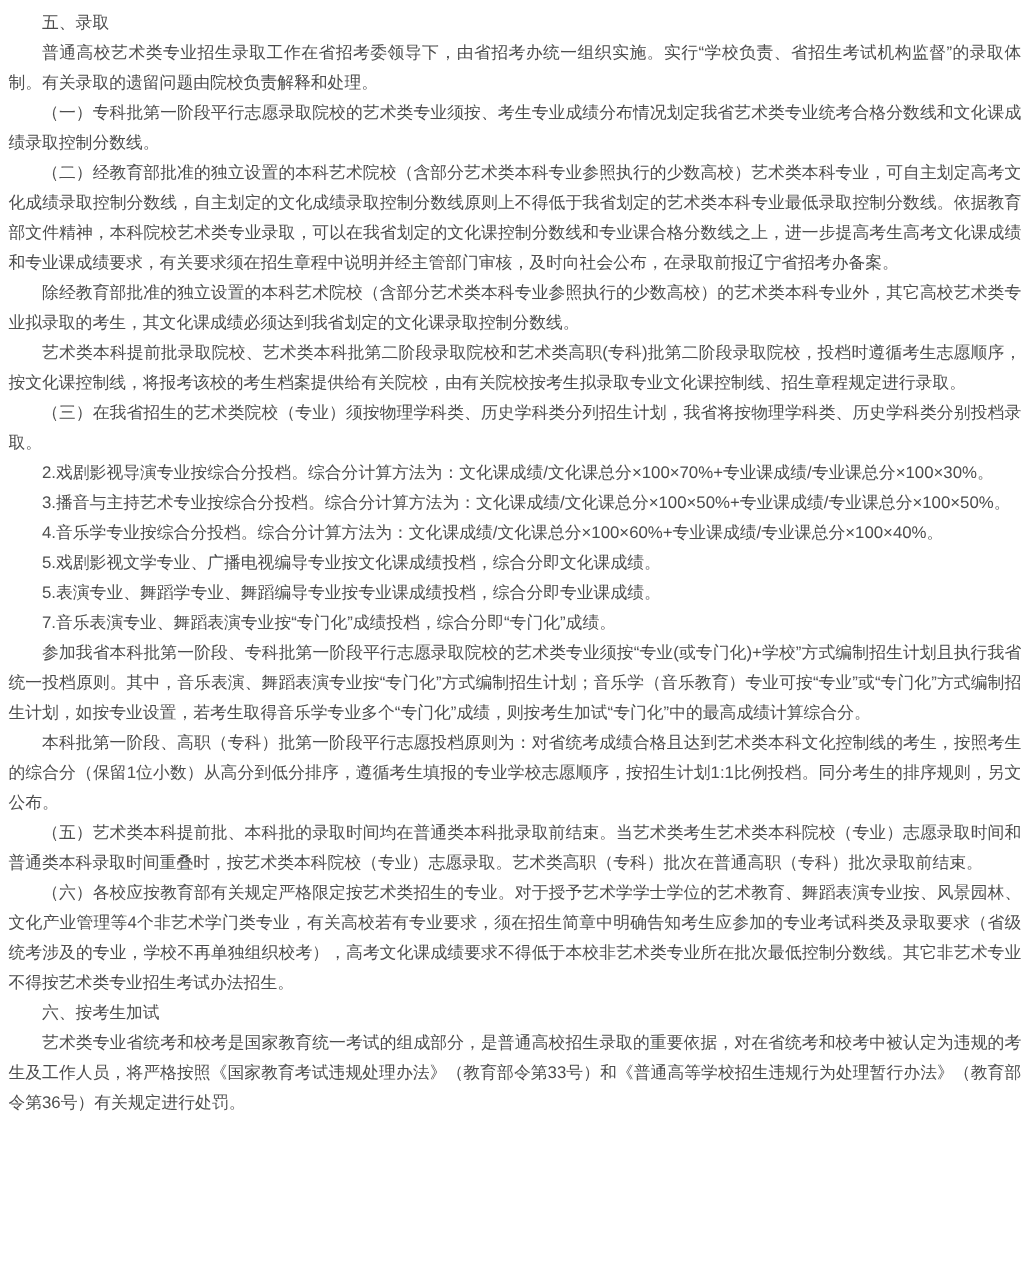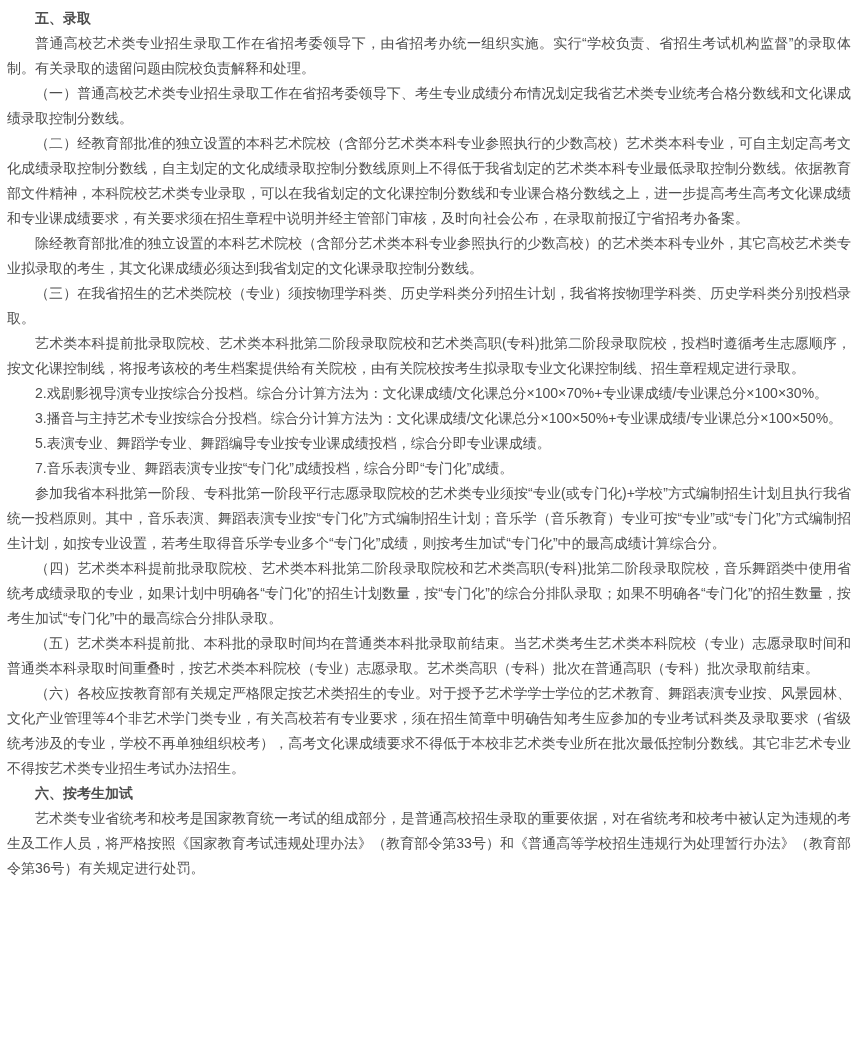--- a/index.html
+++ b/index.html
@@ -21,39 +21,41 @@
     color: #4d4d4d;
     text-align: justify;
   }
   .doc p {
     margin: 0;
     padding: 0;
     text-indent: 2em;
     word-break: break-all;
   }
   .doc p.heading {
-    font-weight: bold; 
+    font-weight: normal; 
   }
 </style>
 </head>
 <body style="background: rgb(255, 255, 255);">
 
 <div class="doc" style="color: rgb(77, 77, 77);">
   <div>
       <p class="heading">五、录取</p>
       <p class="para">普通高校艺术类专业招生录取工作在省招考委领导下，由省招考办统一组织实施。实行“学校负责、省招生考试机构监督”的录取体制。有关录取的遗留问题由院校负责解释和处理。</p>
-      <p class="para">（一）普通高校艺术类专业招生录取工作在省招考委领导下、考生专业成绩分布情况划定我省艺术类专业统考合格分数线和文化课成绩录取控制分数线。</p>
+      <p class="para">（一）专科批第一阶段平行志愿录取院校的艺术类专业须按、考生专业成绩分布情况划定我省艺术类专业统考合格分数线和文化课成绩录取控制分数线。</p>
       <p class="para">（二）经教育部批准的独立设置的本科艺术院校（含部分艺术类本科专业参照执行的少数高校）艺术类本科专业，可自主划定高考文化成绩录取控制分数线，自主划定的文化成绩录取控制分数线原则上不得低于我省划定的艺术类本科专业最低录取控制分数线。依据教育部文件精神，本科院校艺术类专业录取，可以在我省划定的文化课控制分数线和专业课合格分数线之上，进一步提高考生高考文化课成绩和专业课成绩要求，有关要求须在招生章程中说明并经主管部门审核，及时向社会公布，在录取前报辽宁省招考办备案。</p>
       <p class="para">除经教育部批准的独立设置的本科艺术院校（含部分艺术类本科专业参照执行的少数高校）的艺术类本科专业外，其它高校艺术类专业拟录取的考生，其文化课成绩必须达到我省划定的文化课录取控制分数线。</p>
+      <p class="para">艺术类本科提前批录取院校、艺术类本科批第二阶段录取院校和艺术类高职(专科)批第二阶段录取院校，投档时遵循考生志愿顺序，按文化课控制线，将报考该校的考生档案提供给有关院校，由有关院校按考生拟录取专业文化课控制线、招生章程规定进行录取。</p>
       <p class="para">（三）在我省招生的艺术类院校（专业）须按物理学科类、历史学科类分列招生计划，我省将按物理学科类、历史学科类分别投档录取。</p>
-      <p class="para">艺术类本科提前批录取院校、艺术类本科批第二阶段录取院校和艺术类高职(专科)批第二阶段录取院校，投档时遵循考生志愿顺序，按文化课控制线，将报考该校的考生档案提供给有关院校，由有关院校按考生拟录取专业文化课控制线、招生章程规定进行录取。</p>
       <p class="para">2.戏剧影视导演专业按综合分投档。综合分计算方法为：文化课成绩/文化课总分×100×70%+专业课成绩/专业课总分×100×30%。</p>
       <p class="para">3.播音与主持艺术专业按综合分投档。综合分计算方法为：文化课成绩/文化课总分×100×50%+专业课成绩/专业课总分×100×50%。</p>
+      <p class="para">4.音乐学专业按综合分投档。综合分计算方法为：文化课成绩/文化课总分×100×60%+专业课成绩/专业课总分×100×40%。</p>
+      <p class="para">5.戏剧影视文学专业、广播电视编导专业按文化课成绩投档，综合分即文化课成绩。</p>
       <p class="para">5.表演专业、舞蹈学专业、舞蹈编导专业按专业课成绩投档，综合分即专业课成绩。</p>
       <p class="para">7.音乐表演专业、舞蹈表演专业按“专门化”成绩投档，综合分即“专门化”成绩。</p>
       <p class="para">参加我省本科批第一阶段、专科批第一阶段平行志愿录取院校的艺术类专业须按“专业(或专门化)+学校”方式编制招生计划且执行我省统一投档原则。其中，音乐表演、舞蹈表演专业按“专门化”方式编制招生计划；音乐学（音乐教育）专业可按“专业”或“专门化”方式编制招生计划，如按专业设置，若考生取得音乐学专业多个“专门化”成绩，则按考生加试“专门化”中的最高成绩计算综合分。</p>
-      <p class="para">（四）艺术类本科提前批录取院校、艺术类本科批第二阶段录取院校和艺术类高职(专科)批第二阶段录取院校，音乐舞蹈类中使用省统考成绩录取的专业，如果计划中明确各“专门化”的招生计划数量，按“专门化”的综合分排队录取；如果不明确各“专门化”的招生数量，按考生加试“专门化”中的最高综合分排队录取。</p>
+      <p class="para">本科批第一阶段、高职（专科）批第一阶段平行志愿投档原则为：对省统考成绩合格且达到艺术类本科文化控制线的考生，按照考生的综合分（保留1位小数）从高分到低分排序，遵循考生填报的专业学校志愿顺序，按招生计划1:1比例投档。同分考生的排序规则，另文公布。</p>
       <p class="para">（五）艺术类本科提前批、本科批的录取时间均在普通类本科批录取前结束。当艺术类考生艺术类本科院校（专业）志愿录取时间和普通类本科录取时间重叠时，按艺术类本科院校（专业）志愿录取。艺术类高职（专科）批次在普通高职（专科）批次录取前结束。</p>
       <p class="para">（六）各校应按教育部有关规定严格限定按艺术类招生的专业。对于授予艺术学学士学位的艺术教育、舞蹈表演专业按、风景园林、文化产业管理等4个非艺术学门类专业，有关高校若有专业要求，须在招生简章中明确告知考生应参加的专业考试科类及录取要求（省级统考涉及的专业，学校不再单独组织校考），高考文化课成绩要求不得低于本校非艺术类专业所在批次最低控制分数线。其它非艺术专业不得按艺术类专业招生考试办法招生。</p>
       <p class="heading">六、按考生加试</p>
       <p class="para">艺术类专业省统考和校考是国家教育统一考试的组成部分，是普通高校招生录取的重要依据，对在省统考和校考中被认定为违规的考生及工作人员，将严格按照《国家教育考试违规处理办法》（教育部令第33号）和《普通高等学校招生违规行为处理暂行办法》（教育部令第36号）有关规定进行处罚。</p>
     </div>
 </div>
 
 </body></html>

